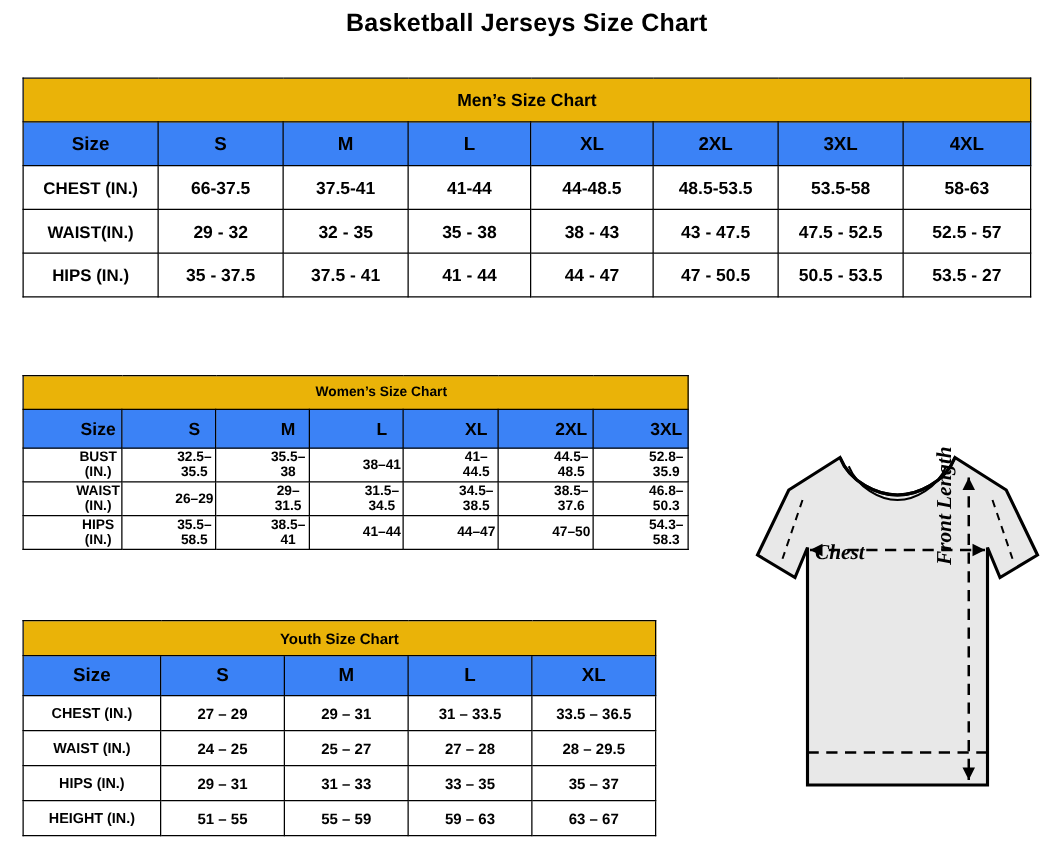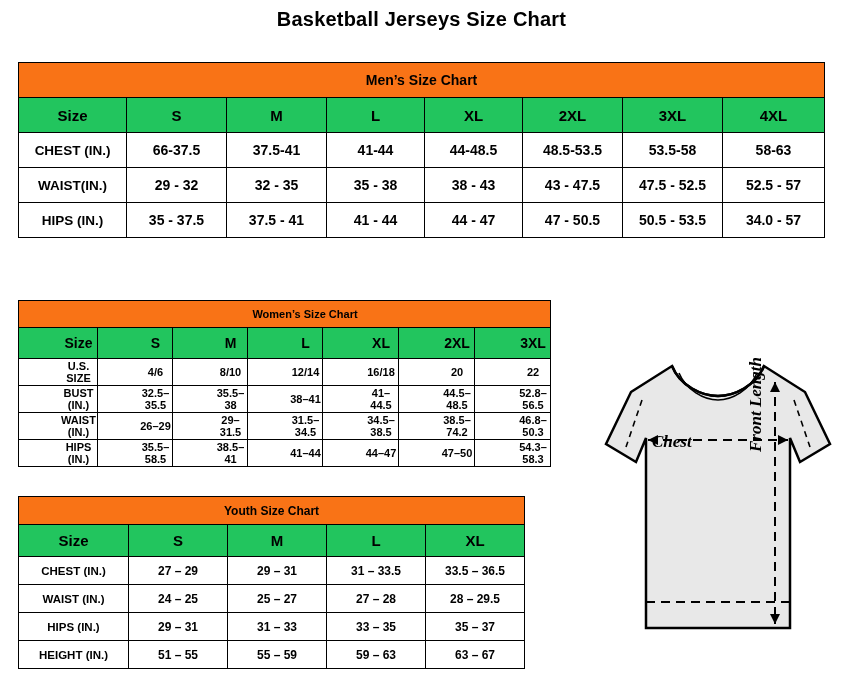--- a/index.html
+++ b/index.html
@@ -29,27 +29,27 @@
   }
   td, th {
     border: 1px solid #000000;
     text-align: center;
     vertical-align: middle;
     font-weight: bold;
     background: #ffffff;
     padding: 0;
   }
   .caption-cell {
-    background: #f97316;
+    background: #eab308;
     font-size: 16px;
     font-weight: bold;
     height: 34px;
   }
   .hdr-cell {
-    background: #22c55e;
+    background: #3b82f6;
   }
 
   
   #mens-table {
     position: absolute;
     left: 18px;
     top: 62px;
     width: 806px;
   }
   #mens-table td { height: 34px; font-size: 14px; }
@@ -160,21 +160,21 @@
       <td>52.5 - 57</td>
     </tr>
     <tr>
       <td class="rowlabel">HIPS (IN.)</td>
       <td>35 - 37.5</td>
       <td>37.5 - 41</td>
       <td>41 - 44</td>
       <td>44 - 47</td>
       <td>47 - 50.5</td>
       <td>50.5 - 53.5</td>
-      <td>34.0 - 57</td>
+      <td>53.5 - 27</td>
     </tr>
   </tbody>
 </table>
 
 <table id="womens-table">
   <colgroup>
     <col style="width:79px">
     <col style="width:75px">
     <col style="width:75px">
     <col style="width:75px">
@@ -189,44 +189,35 @@
     <tr class="hdr">
       <td class="hdr-cell">Size</td>
       <td class="hdr-cell">S</td>
       <td class="hdr-cell">M</td>
       <td class="hdr-cell">L</td>
       <td class="hdr-cell">XL</td>
       <td class="hdr-cell">2XL</td>
       <td class="hdr-cell">3XL</td>
     </tr>
     <tr>
-      <td class="rowlabel">U.S. SIZE</td>
-      <td>4/6</td>
-      <td>8/10</td>
-      <td>12/14</td>
-      <td>16/18</td>
-      <td>20</td>
-      <td>22</td>
-    </tr>
-    <tr>
       <td class="rowlabel">BUST (IN.)</td>
       <td>32.5–35.5</td>
       <td>35.5–38</td>
       <td>38–41</td>
       <td>41–44.5</td>
       <td>44.5–48.5</td>
-      <td>52.8–56.5</td>
+      <td>52.8–35.9</td>
     </tr>
     <tr>
       <td class="rowlabel">WAIST (IN.)</td>
       <td>26–29</td>
       <td>29–31.5</td>
       <td>31.5–34.5</td>
       <td>34.5–38.5</td>
-      <td>38.5–74.2</td>
+      <td>38.5–37.6</td>
       <td>46.8–50.3</td>
     </tr>
     <tr>
       <td class="rowlabel">HIPS (IN.)</td>
       <td>35.5–58.5</td>
       <td>38.5–41</td>
       <td>41–44</td>
       <td>44–47</td>
       <td>47–50</td>
       <td>54.3–58.3</td>

